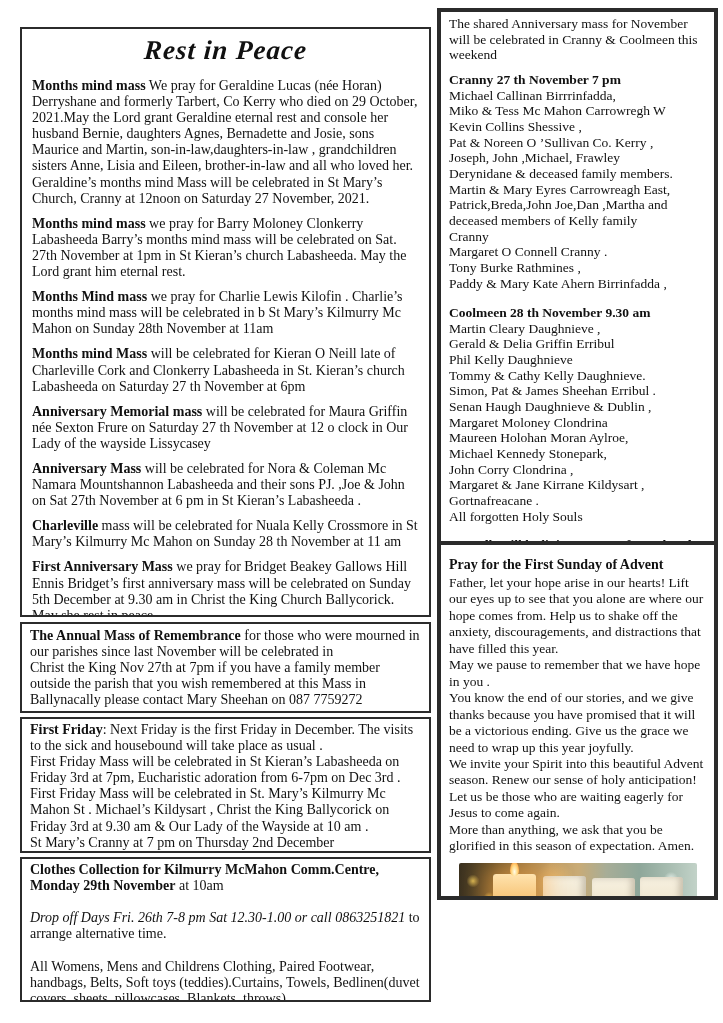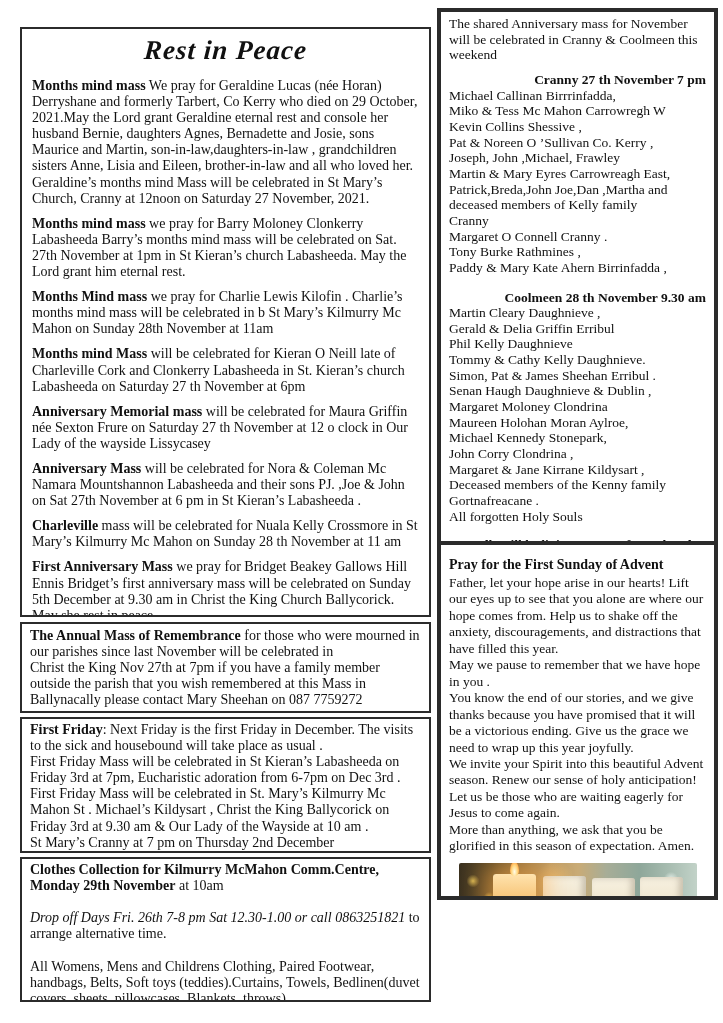--- a/index.html
+++ b/index.html
@@ -20,21 +20,21 @@
   .pre  { white-space: pre-line; margin: 0; }
   .lead { font-weight: bold; }
   .bi   { font-style: italic; }
 
   .right-panel { position: absolute; left: 437px; top: 8px; width: 281px; height: 892px; border: 2px solid #2b2b2b; background: #fff; display: flex; flex-direction: column; }
   .rbox { border: 2px solid #2b2b2b; margin: 0; background: #fff; overflow: hidden; }
   .rbox.top    { height: 595px; padding: 4px 8px; }
   .rbox.bottom { flex: 1 1 auto; padding: 4px 8px; }
 
   .rbox.top .para, .rline, .rhead { font-size: 13.5px; line-height: 1.16; }
-  .rhead { font-weight: bold; text-align: right; }
+  .rhead { font-weight: bold; }
   .rhead.mt { margin-top: 14px; }
   .candle-note { font-size: 13.5px; line-height: 1.2; font-weight: bold; font-style: italic; margin-top: 13px; }
 
   .prayer-title { font-size: 14px; font-weight: bold; line-height: 1.2; margin-bottom: 1px; margin-top: 8px; }
   .prayer-line { font-size: 13.5px; line-height: 1.22; margin: 0; }
 
   
   .candle-art { position: relative; width: 238px; height: 70px; margin: 8px auto 0; overflow: hidden; border-radius: 2px;
     background:
       radial-gradient(circle 9px at 14px 18px,  rgba(218,186,84,.95), rgba(218,186,84,0) 72%),
@@ -126,20 +126,21 @@
           <div class="rline">Michael Callinan Birrrinfadda,</div>
 
           <div class="rline">Miko &amp; Tess Mc Mahon Carrowregh W</div>
 
           <div class="rline">Kevin Collins Shessive ,</div>
 
           <div class="rline">Pat &amp; Noreen O ’Sullivan Co. Kerry ,</div>
 
           <div class="rline">Joseph, John ,Michael, Frawley</div>
 
+          <div class="rline">Derynidane &amp; deceased family members.</div>
 
           <div class="rline">Martin &amp; Mary Eyres Carrowreagh East,</div>
 
           <div class="rline">Patrick,Breda,John Joe,Dan ,Martha and</div>
 
           <div class="rline">deceased members of Kelly family</div>
 
           <div class="rline">Cranny</div>
 
           <div class="rline">Margaret O Connell Cranny .</div>
@@ -166,21 +167,20 @@
           <div class="rline">Margaret Moloney Clondrina</div>
 
           <div class="rline">Maureen Holohan Moran Aylroe,</div>
 
           <div class="rline">Michael Kennedy Stonepark,</div>
 
           <div class="rline">John Corry Clondrina ,</div>
 
           <div class="rline">Margaret &amp; Jane Kirrane Kildysart ,</div>
 
-          <div class="rline">Deceased members of the Kenny family</div>
 
           <div class="rline">Gortnafreacane .</div>
 
           <div class="rline">All forgotten Holy Souls</div>
         </div>
       <p class="candle-note">A candle will be lit in memory of your loved during mass and is available to take away after mass</p>
     </section>
 
     <section class="rbox bottom">
       <div class="prayer-title">Pray for the First Sunday of Advent</div>

